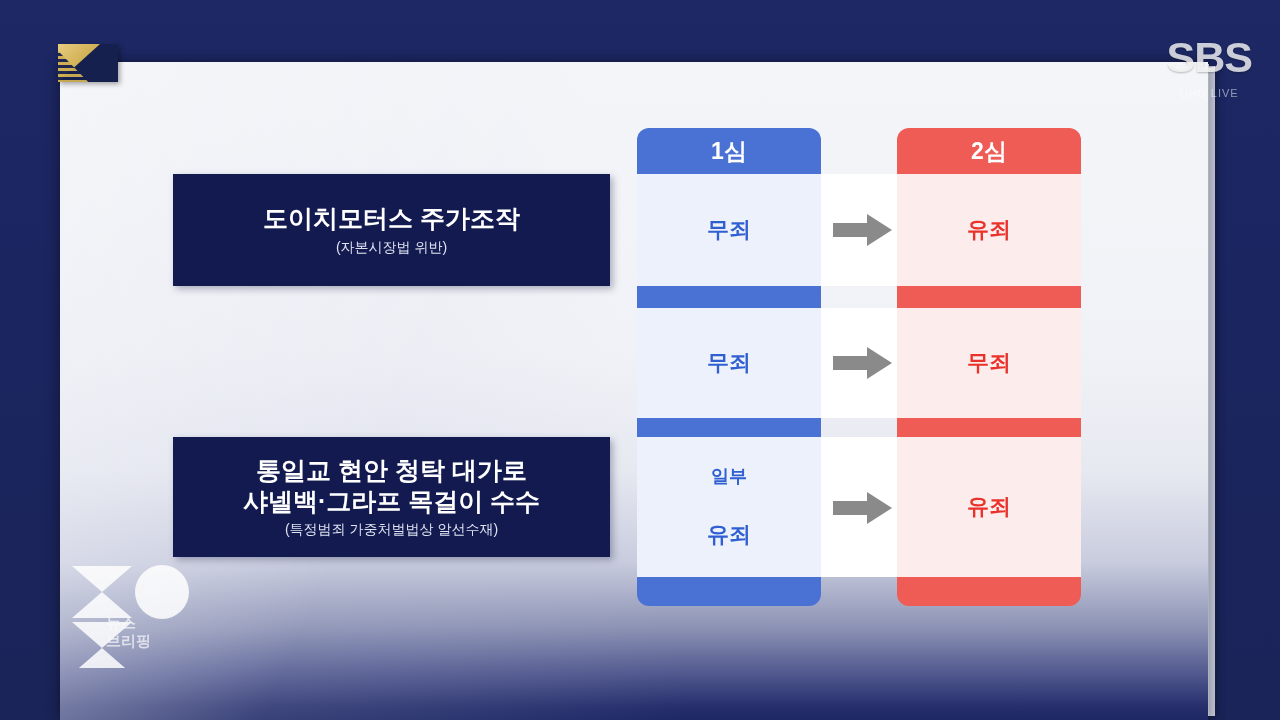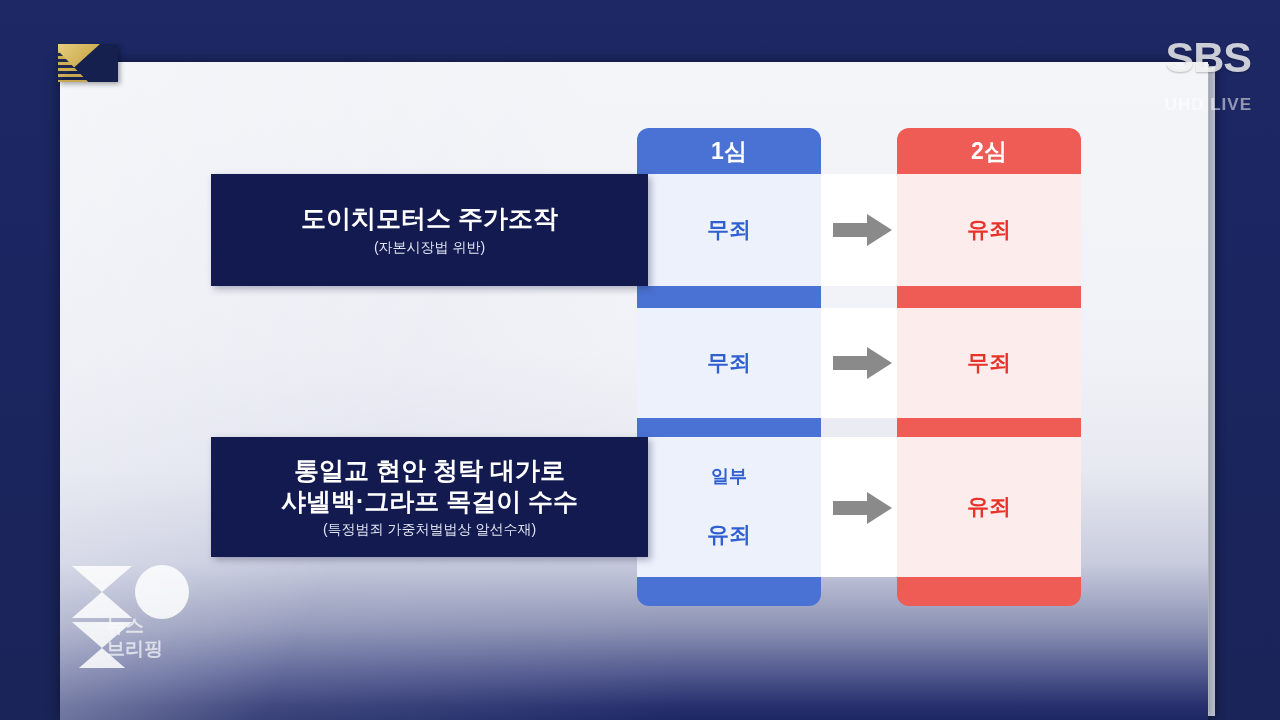--- a/index.html
+++ b/index.html
@@ -109,25 +109,25 @@
   }
   .sbs-mark {
     font-size: 43px;
     font-weight: bold;
     letter-spacing: -1px;
     color: rgba(255,255,255,.78);
     line-height: 1;
     text-shadow: 0 1px 2px rgba(0,0,0,.25);
   }
   .sbs-sub {
-    font-size: 17px;
-    font-weight: bold;
+    font-size: 11px;
+    font-weight: normal;
     letter-spacing: 1px;
     color: rgba(255,255,255,.52);
-    margin-top: 16px;
+    margin-top: 8px;
   }
 
   
   .col-strip {
     position: absolute;
     top: 128px;
     width: 184px;
     height: 478px;
     z-index: 2;
   }
@@ -172,21 +172,20 @@
     position: absolute;
     left: 173px;
     width: 437px;
     background: #121a4f;
     box-shadow: 3px 3px 7px rgba(40,45,80,.35);
     display: flex;
     flex-direction: column;
     align-items: center;
     justify-content: center;
     z-index: 6;
-    margin-left: 38px;
   }
   .row-label .main {
     color: #ffffff;
     font-weight: bold;
     font-size: 25px;
     line-height: 1.22;
     text-align: center;
     white-space: nowrap;
   }
   .row-label .sub {
@@ -247,21 +246,21 @@
     left: 68px; top: 560px;
     width: 140px; height: 108px;
     z-index: 12;
     opacity: .92;
   }
   .bug svg { display:block; }
   .bug .bug-text {
     position: absolute;
     left: 38px; top: 54px;
     color: rgba(255,255,255,.72);
-    font-size: 19px;
+    font-size: 15px;
     line-height: 1.22;
     font-weight: bold;
     text-align: left;
   }
 </style>
 </head>
 <body>
 
 <div id="stage">
 

